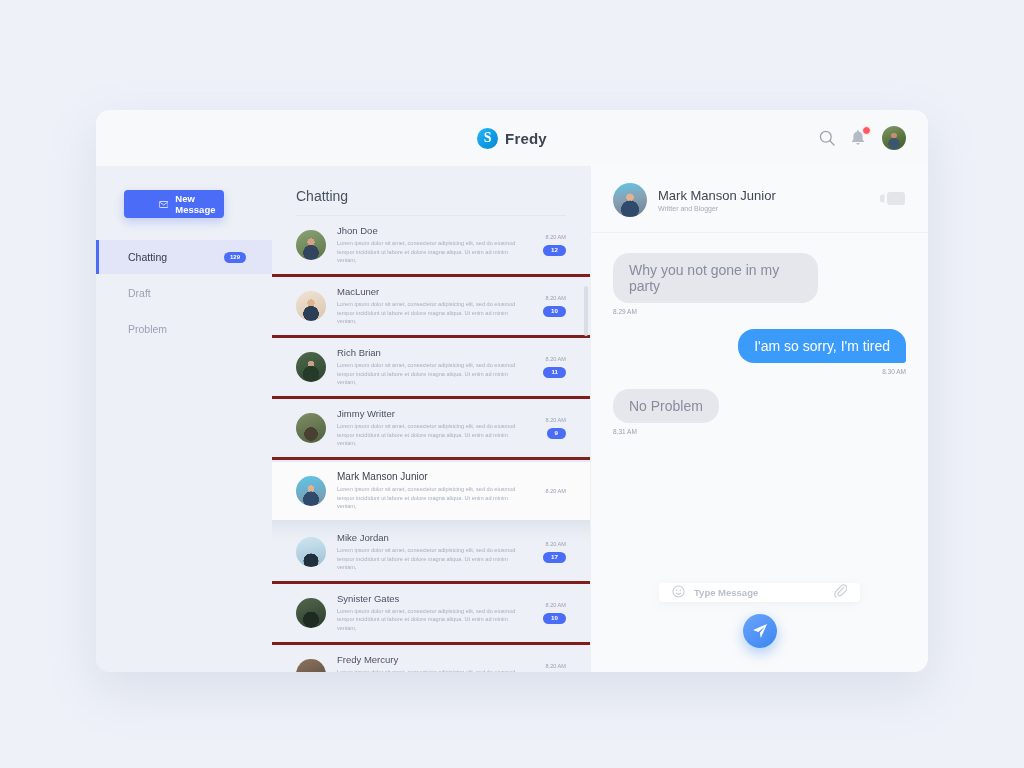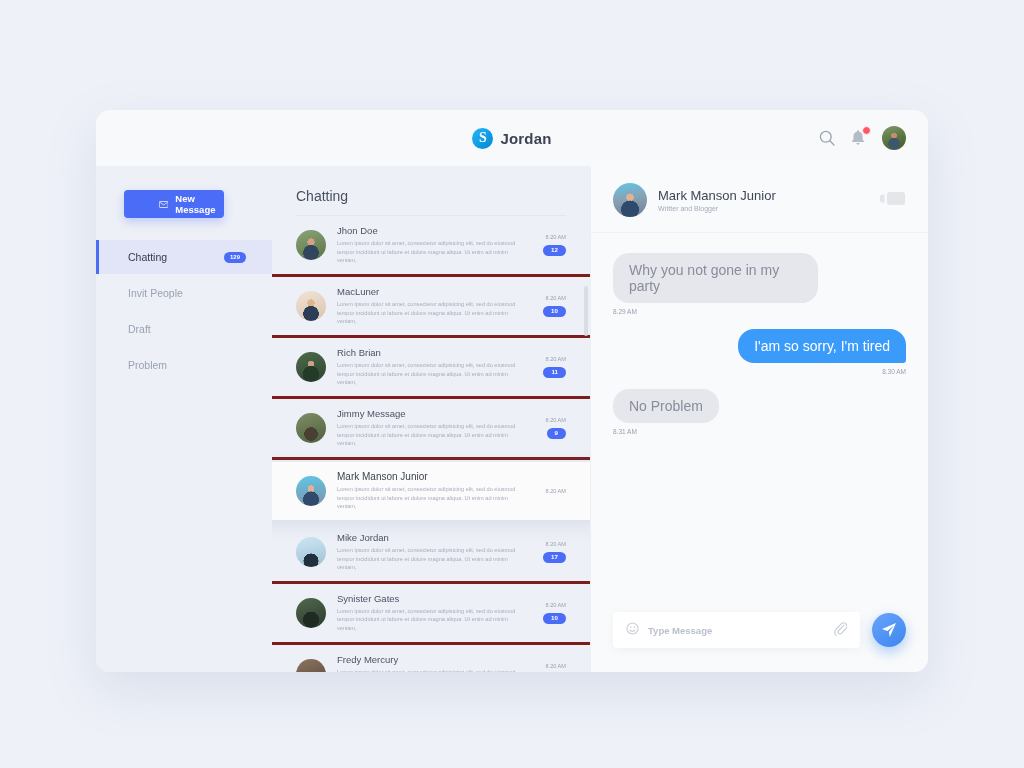--- a/index.html
+++ b/index.html
@@ -225,21 +225,21 @@
     border-radius: 16px;
     max-width: 70%;
     text-align: left;
   }
   .bubble.in { background: #e6e7ec; color: #878d9c; border-bottom-left-radius: 16px; }
   .bubble.out { background: #3b9bfa; color: #fff; border-bottom-right-radius: 3px; }
   .msg-time { font-size: 6.5px; color: #9aa1b0; margin-top: 5px; }
 
   .composer {
     padding: 0 22px 24px 22px;
-    display: flex; align-items: center; gap: 12px;
+    display: flex; align-items: center; gap: 12px; flex-direction: column;
   }
   .input-wrap {
     flex: 1; height: 36px;
     background: #fff; border-radius: 4px;
     display: flex; align-items: center;
     padding: 0 13px;
     gap: 9px;
     box-shadow: 0 2px 8px rgba(140,155,185,.10);
   }
   .msg-input {
@@ -258,21 +258,21 @@
   }
 </style>
 </head>
 <body>
 
 <div class="app-window">
 
   <div class="topbar">
     <div class="brand">
       <div class="skype-logo">S</div>
-      <div class="brand-name">Jordan</div>
+      <div class="brand-name">Fredy</div>
     </div>
     <div class="topbar-actions">
       <span class="icon-btn">
         <svg width="18" height="18" viewBox="0 0 18 18" fill="none" stroke="#9aa1b0" stroke-width="1.3">
           <circle cx="7.8" cy="7.8" r="5.4"></circle>
             <line x1="11.8" y1="11.8" x2="16" y2="16" stroke-linecap="round"></line>
         </svg>
       </span>
       <span class="icon-btn">
         <svg width="16" height="17" viewBox="0 0 16 17" fill="#b4bac6">
@@ -294,23 +294,20 @@
           <path d="M1 1.5 L7 5.6 L13 1.5" fill="none" stroke="#fff" stroke-width="1.1"></path>
         </svg>
         <span>New Message</span>
       </div>
       <div>
         <div class="nav-item active">
           <span>Chatting</span>
           <span class="nav-badge">129</span>
         </div>
         <div class="nav-item">
-          <span>Invit People</span>
-        </div>
-        <div class="nav-item">
           <span>Draft</span>
         </div>
         <div class="nav-item">
           <span>Problem</span>
         </div>
       </div>
     </div>
 
     <div class="list-panel">
       <div class="list-title">Chatting</div>
@@ -344,21 +341,21 @@
               <div class="chat-snippet">Lorem ipsum dolor sit amet, consectetur adipisicing elit, sed do eiusmod tempor incididunt ut labore et dolore magna aliqua. Ut enim ad minim veniam,</div>
             </div>
             <div class="chat-meta">
               <div class="chat-time">8.20 AM</div>
               <div class="chat-badge">11</div>
             </div>
           </div>
           <div class="chat-row">
             <div class="avatar" style="background: radial-gradient(circle at 50% 70%, rgb(74, 63, 51) 0px, rgb(74, 63, 51) 26%, transparent 27%), linear-gradient(160deg, rgb(127, 143, 102) 0%, rgb(76, 95, 62) 100%);"></div>
             <div class="chat-main">
-              <div class="chat-name">Jimmy Message</div>
+              <div class="chat-name">Jimmy Writter</div>
               <div class="chat-snippet">Lorem ipsum dolor sit amet, consectetur adipisicing elit, sed do eiusmod tempor incididunt ut labore et dolore magna aliqua. Ut enim ad minim veniam,</div>
             </div>
             <div class="chat-meta">
               <div class="chat-time">8.20 AM</div>
               <div class="chat-badge">9</div>
             </div>
           </div>
           <div class="chat-row highlight">
             <div class="avatar" style="background: radial-gradient(circle at 50% 78%, rgb(47, 74, 107) 0px, rgb(47, 74, 107) 28%, transparent 29%), radial-gradient(circle at 50% 42%, rgb(226, 179, 147) 0px, rgb(226, 179, 147) 14%, transparent 15%), linear-gradient(170deg, rgb(95, 198, 232) 0%, rgb(127, 147, 166) 100%);"></div>
             <div class="chat-main">

